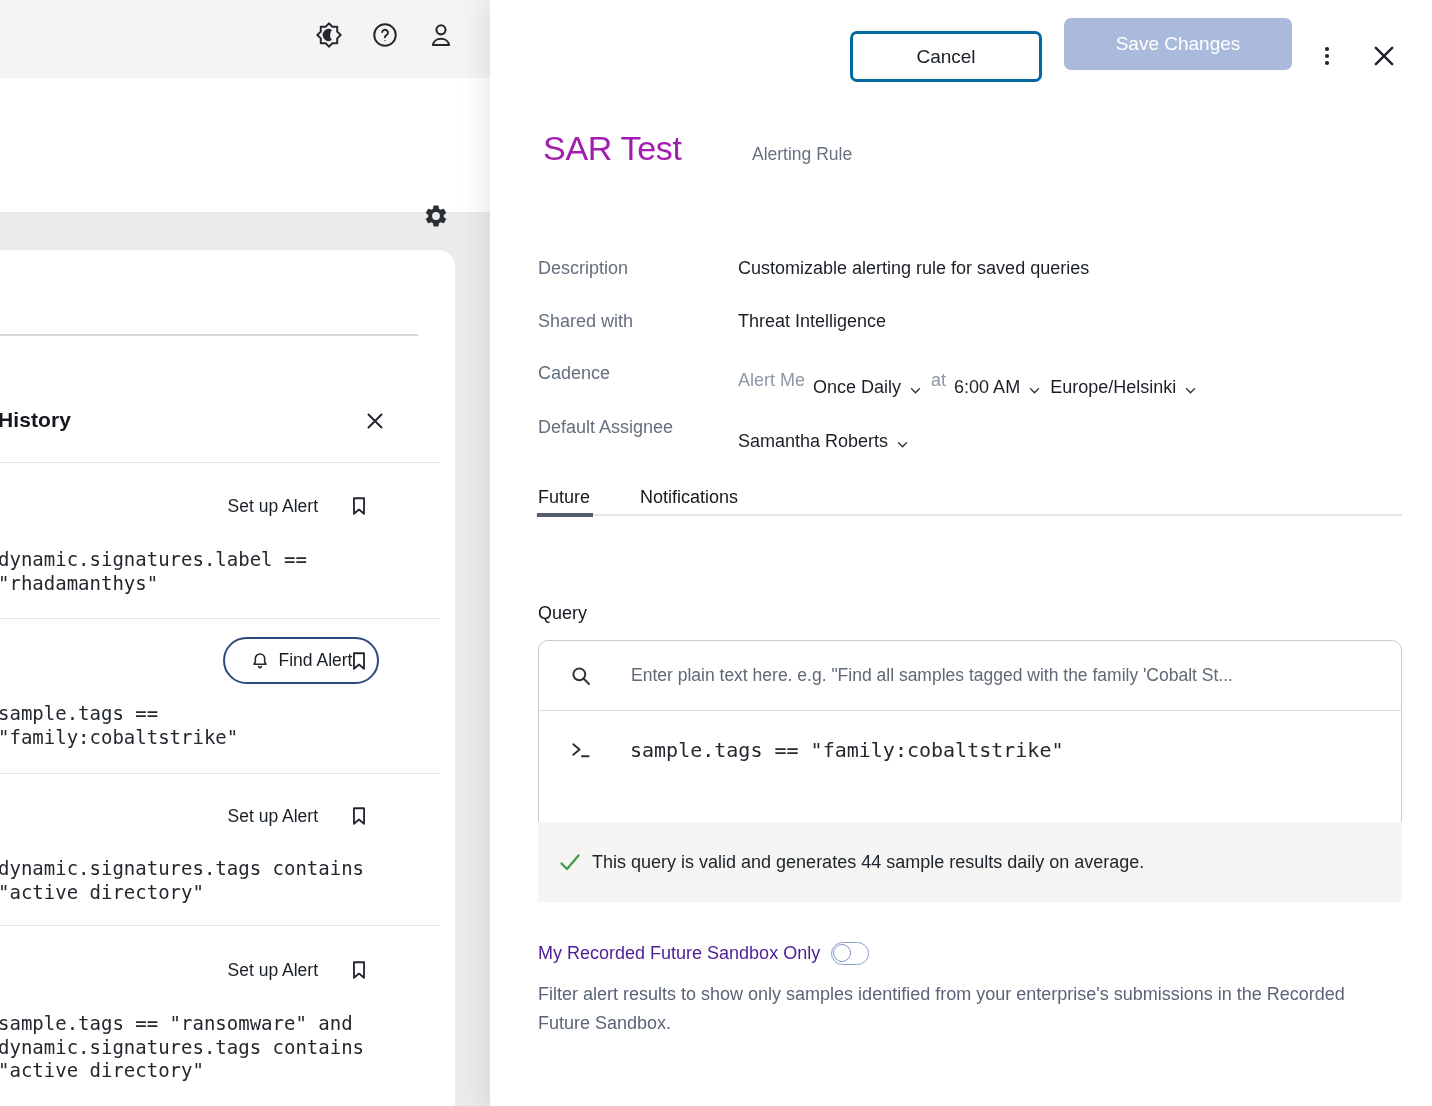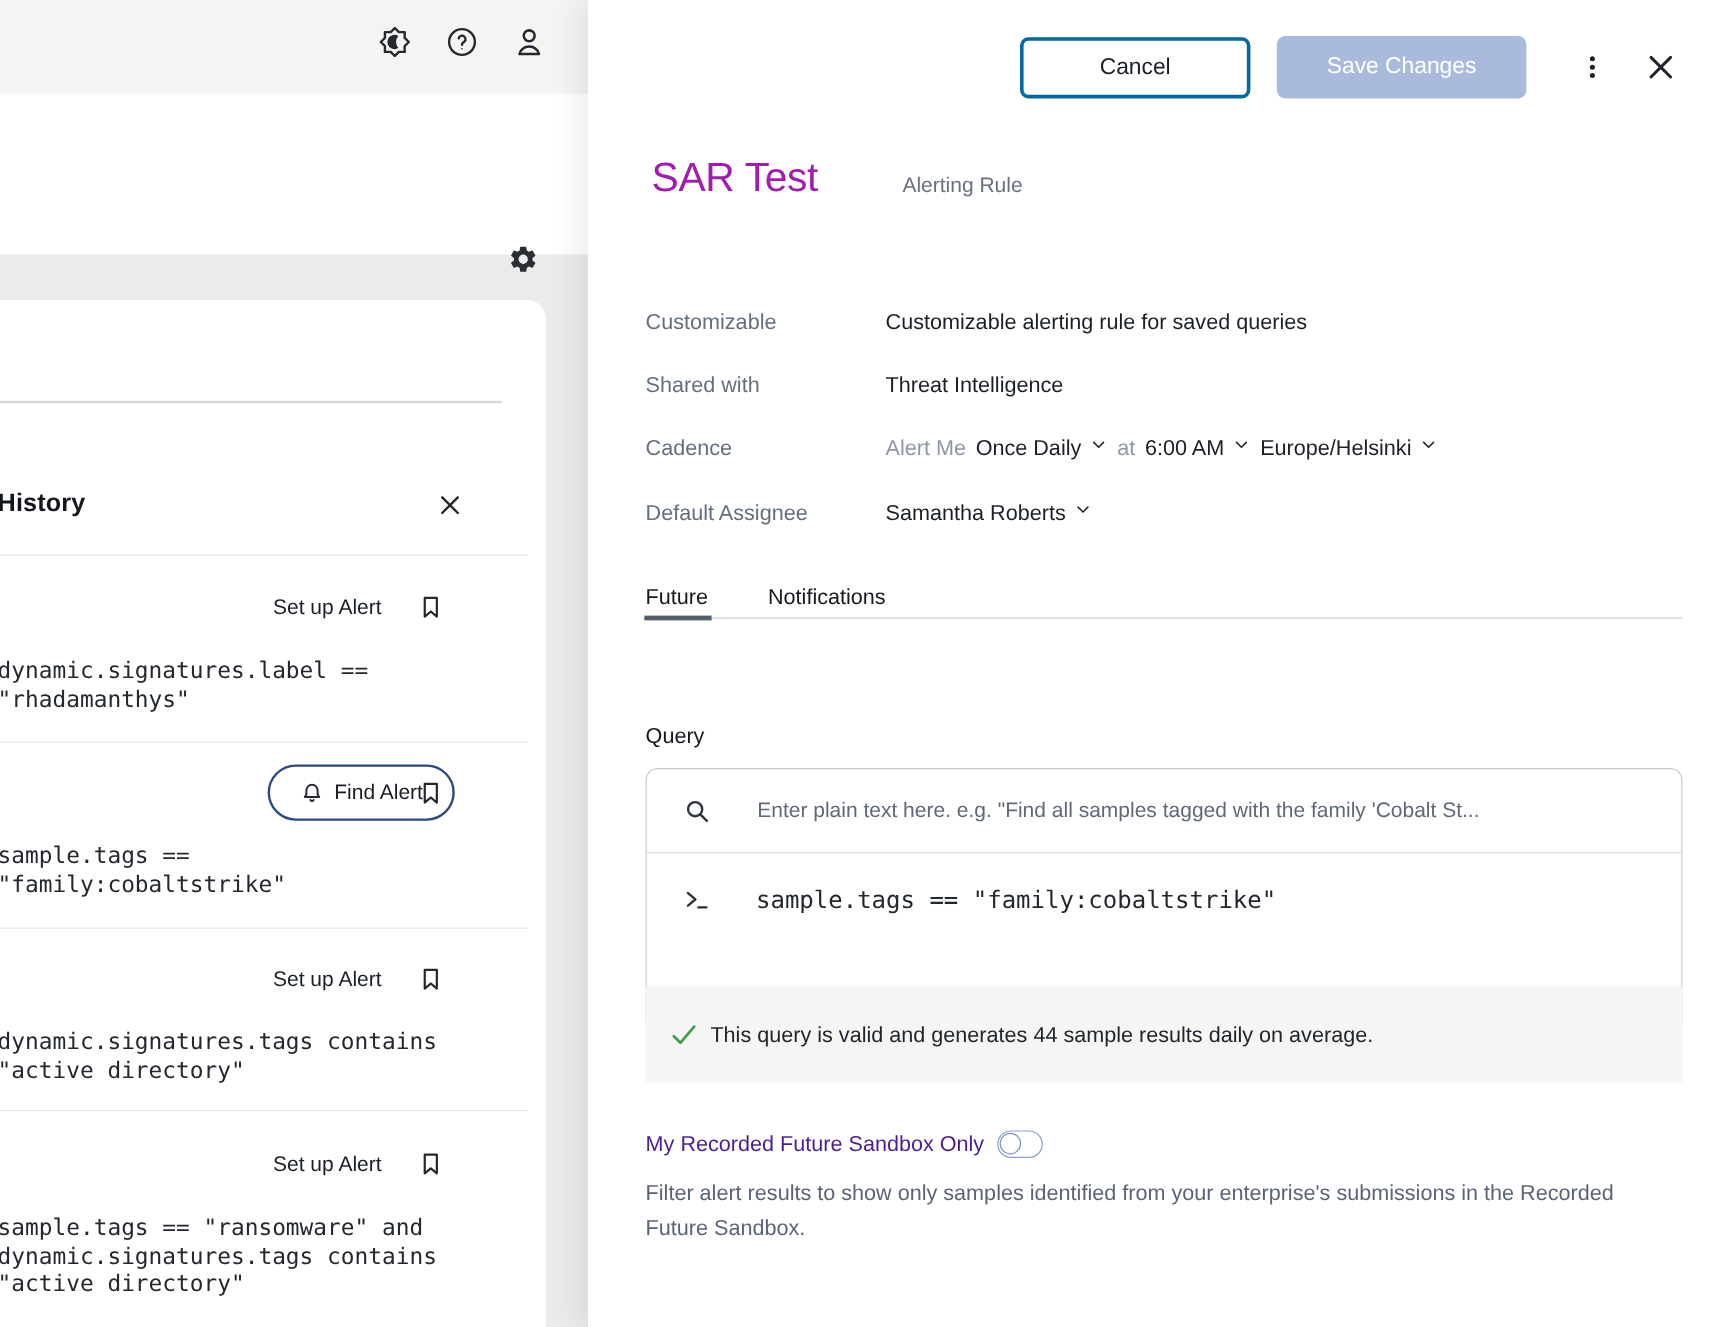--- a/index.html
+++ b/index.html
@@ -32,31 +32,31 @@
     border-radius:24px; background:#fff; display:flex; align-items:center; justify-content:center; gap:9px;
     font-size:17.5px; color:#191E24; cursor:pointer; }
   .bell { width:20px; height:20px; color:#23272E; }
 
   
   .editor { position:absolute; left:490px; top:0; width:942px; height:1106px; background:#FFFFFF;
     box-shadow:-10px 0 22px rgba(0,0,0,0.07); }
   .ed { position:absolute; }
   .btn-cancel { left:360px; top:31px; width:192px; height:51px; background:#fff; border:3px solid #0369a1;
     border-radius:7px; font-size:19px; color:#1A2027; cursor:pointer; font-family:inherit; }
-  .btn-save { left:574px; top:30px; width:208px; height:52px; border:none; border-radius:7px;
+  .btn-save { left:574px; top:18px; width:228px; height:52px; border:none; border-radius:7px;
     background:#A9BADC; color:#FFFFFF; font-size:19px; font-weight:500; cursor:pointer; font-family:inherit; }
   .kebab { left:825px; top:44px; width:24px; height:24px; color:#1F242B; cursor:pointer; }
   .panel-close { left:880px; top:42px; width:28px; height:28px; color:#1F242B; cursor:pointer; }
   .title { left:53px; top:129px; font-size:34px; font-weight:500; color:#a21caf; letter-spacing:-.3px; }
   .title-type { left:227px; top:144px; font-size:17.5px; color:#697180;margin-left:35px; }
 
   .field-label { left:48px; font-size:18px; color:#646F7D; }
   .field-value { left:248px; font-size:18px; color:#1B2027; display:flex; align-items:center; gap:8px; }
   .muted { color:#8F97A6; }
-  .dd { display:flex; align-items:flex-start; gap:7px; cursor:pointer; }
+  .dd { display:flex; align-items:flex-end; gap:7px; cursor:pointer;margin-top:14px; }
   .chev { width:15px; height:15px; color:#262B33; }
 
   .tab { top:487px; font-size:18px; color:#15191E; cursor:pointer; }
   .tab-line { left:46px; top:514px; width:866px; height:2px; background:#E4E4E5; }
   .tab-active-bar { left:47px; top:513px; width:56px; height:4px; background:#555E6B; }
 
   .query-label { left:48px; top:603px; font-size:18px; color:#15191E;text-align:center; }
   .query-box { left:48px; top:640px; width:864px; height:222px; border:1px solid #C8CCD2; border-radius:10px; background:#fff; overflow:hidden; }
   .search-row { position:absolute; left:0; top:0; width:100%; height:70px; border-bottom:1px solid #DADDE1;
     display:flex; align-items:center; padding:0 24px 0 30px; gap:38px; }
@@ -193,21 +193,21 @@
     </span>
     <span class="ed panel-close icon-btn">
       <svg width="28" height="28" viewBox="0 0 24 24" fill="none" stroke="currentColor" stroke-width="2.1" stroke-linecap="round">
         <path d="M5 5 19 19 M19 5 5 19"></path>
       </svg>
     </span>
 
     <div class="ed title">SAR Test</div>
     <div class="ed title-type">Alerting Rule</div>
 
-    <div class="ed field-label" style="top:258px">Customizable</div>
+    <div class="ed field-label" style="top:258px">Description</div>
     <div class="ed field-value" style="top:258px">Customizable alerting rule for saved queries</div>
 
     <div class="ed field-label" style="top:311px">Shared with</div>
     <div class="ed field-value" style="top:311px">Threat Intelligence</div>
 
     <div class="ed field-label" style="top:363px">Cadence</div>
     <div class="ed field-value" style="top:363px">
       <span class="muted">Alert Me</span>
       <span class="dd">
         <span>Once Daily</span>

